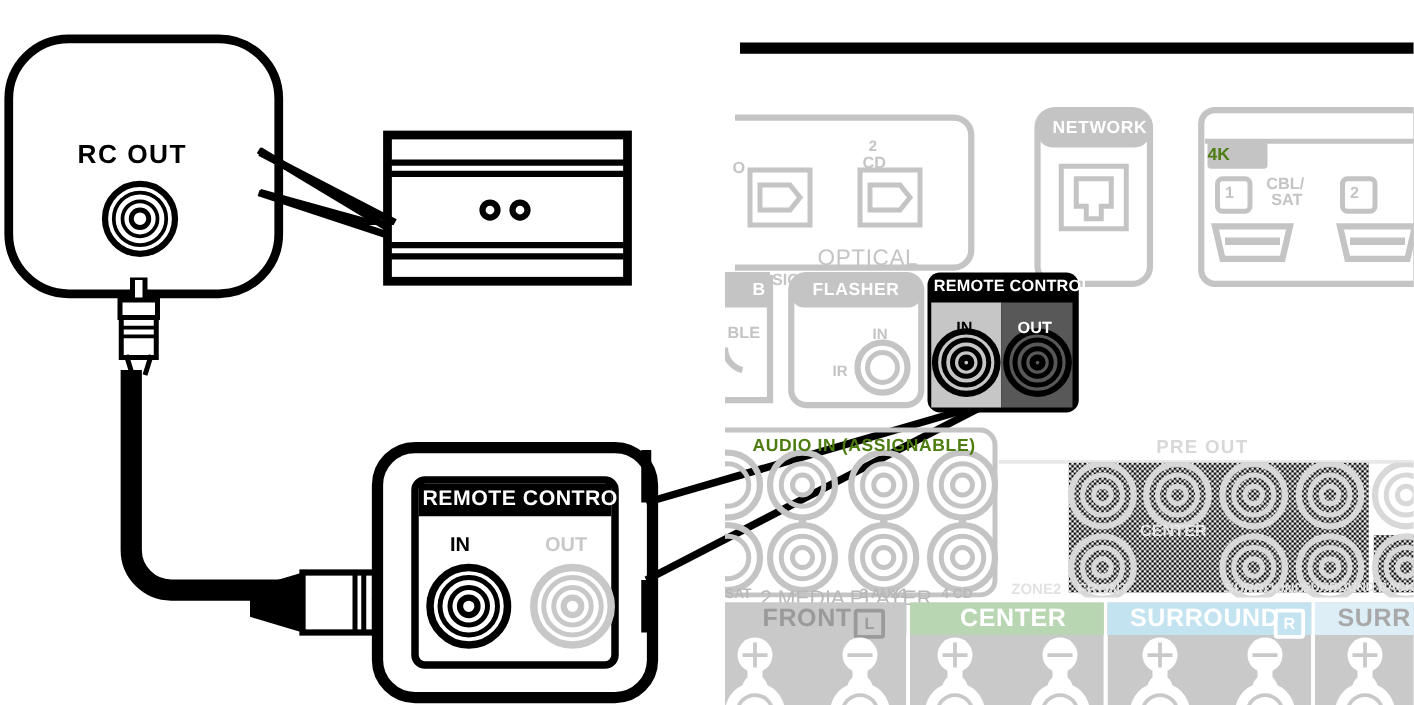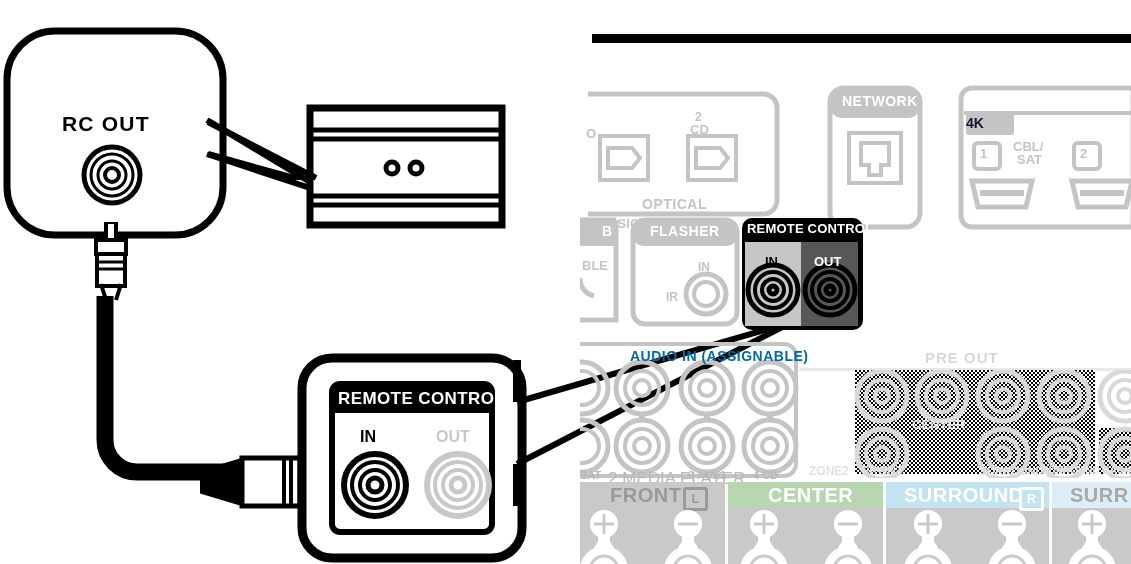--- a/index.html
+++ b/index.html
@@ -123,21 +123,21 @@
         <path d="M20,60 h24 l8,10 l-8,10 h-24 z" fill="#fff" stroke="#c4c4c4" stroke-width="4"></path>
       </g>
       <g>
         <rect x="100" y="48" width="48" height="44" fill="#fff" stroke="#c4c4c4" stroke-width="4"></rect>
         <path d="M108,60 h24 l8,10 l-8,10 h-24 z" fill="#fff" stroke="#c4c4c4" stroke-width="4"></path>
       </g>
     </svg>
     <div class="txt" style="left:6px;top:106px;font-size:13px;font-weight:bold;color:#c4c4c4;">O</div>
     <div class="txt" style="left:115px;top:90px;font-size:12px;font-weight:bold;color:#c4c4c4;">2</div>
     <div class="txt" style="left:110px;top:102px;font-size:13px;font-weight:bold;color:#c4c4c4;">CD</div>
-    <div class="txt" style="left:62px;top:176px;font-size:14px;font-weight:bold;color:#c4c4c4;letter-spacing:0.5px;">OPTICAL</div>
+    <div class="txt" style="left:74px;top:176px;font-size:18px;font-weight:normal;color:#c4c4c4;letter-spacing:0.5px;">OPTICAL</div>
     <div class="txt" style="left:8px;top:196px;font-size:13px;font-weight:bold;color:#c4c4c4;">I (ASSIGNABLE)</div>
 
     <svg class="abs" style="left:247px;top:65px;" width="96" height="145">
       <rect x="3" y="3" width="90" height="139" rx="14" fill="#fff" stroke="#c4c4c4" stroke-width="5"></rect>
       <rect x="3" y="3" width="90" height="30" rx="12" fill="#c4c4c4"></rect>
       <g>
         <rect x="22" y="48" width="52" height="50" fill="#fff" stroke="#c4c4c4" stroke-width="4"></rect>
         <path d="M34,58 h28 v22 h-8 v10 h-12 v-10 h-8 z" fill="#fff" stroke="#c4c4c4" stroke-width="4"></path>
       </g>
     </svg>
@@ -151,21 +151,21 @@
       <rect x="116" y="58" width="26" height="26" rx="4" fill="#fff" stroke="#c4c4c4" stroke-width="4"></rect>
       <g>
         <path d="M14,96 h60 l-6,26 h-48 z" fill="#fff" stroke="#c4c4c4" stroke-width="5"></path>
         <rect x="22" y="105" width="44" height="6" fill="#c4c4c4"></rect>
       </g>
       <g>
         <path d="M114,96 h60 l-6,26 h-48 z" fill="#fff" stroke="#c4c4c4" stroke-width="5"></path>
         <rect x="122" y="105" width="44" height="6" fill="#c4c4c4"></rect>
       </g>
     </svg>
-    <div class="txt" style="left:386px;top:95px;font-size:14px;font-weight:bold;color:#0f172a;">4K</div>
+    <div class="txt" style="left:386px;top:95px;font-size:14px;font-weight:bold;color:#4d7c0f;">4K</div>
     <div class="txt" style="left:400px;top:126px;font-size:13px;font-weight:bold;color:#c4c4c4;">1</div>
     <div class="txt" style="left:433px;top:119px;font-size:13px;font-weight:bold;color:#c4c4c4;">CBL/</div>
     <div class="txt" style="left:437px;top:132px;font-size:13px;font-weight:bold;color:#c4c4c4;">SAT</div>
     <div class="txt" style="left:500px;top:126px;font-size:13px;font-weight:bold;color:#c4c4c4;">2</div>
 
     <svg class="abs" style="left:0px;top:196px;" width="42" height="110">
       <path d="M36,4 H0 M36,4 a10,10 0 0 1 0,0 V104 H0" fill="none" stroke="#c4c4c4" stroke-width="5"></path>
       <rect x="0" y="4" width="38" height="26" fill="#c4c4c4"></rect>
       <path d="M0,62 a18,18 0 0 0 14,18" fill="none" stroke="#c4c4c4" stroke-width="5"></path>
     </svg>
@@ -230,21 +230,21 @@
         <circle cx="190" cy="108" r="26" stroke-width="5"></circle>
           <circle cx="190" cy="108" r="17" stroke-width="4"></circle>
           <circle cx="190" cy="108" r="8" stroke-width="4"></circle>
       </g>
       <g stroke="#c4c4c4" stroke-width="6">
         <line x1="62" y1="76" x2="62" y2="82"></line>
         <line x1="127" y1="76" x2="127" y2="82"></line>
         <line x1="190" y1="76" x2="190" y2="82"></line>
       </g>
     </svg>
-    <div class="txt" style="left:22px;top:328px;font-size:14px;font-weight:bold;color:#0369a1;letter-spacing:0.5px;margin-left:28px;">AUDIO IN  (ASSIGNABLE)</div>
+    <div class="txt" style="left:22px;top:328px;font-size:14px;font-weight:bold;color:#4d7c0f;letter-spacing:0.5px;">AUDIO IN  (ASSIGNABLE)</div>
     <div class="txt" style="left:0px;top:449px;font-size:11px;font-weight:bold;color:#b8b8b8;">SAT</div>
     <div class="txt" style="left:28px;top:449px;font-size:17px;font-weight:normal;color:#b8b8b8;">2 MEDIA PLAYER</div>
     <div class="txt" style="left:108px;top:449px;font-size:11px;font-weight:bold;color:#b8b8b8;">3 AUX1</div>
     <div class="txt" style="left:173px;top:449px;font-size:11px;font-weight:bold;color:#b8b8b8;">4 CD</div>
 
     <div class="abs" style="left:219px;top:318px;width:332px;height:140;background:#c0c0c0;"></div>
     <div class="txt" style="left:345px;top:329px;font-size:15px;font-weight:bold;color:#d8d8d8;letter-spacing:1px;">PRE OUT</div>
     <div class="abs" style="left:219px;top:348px;width:332px;height:3px;background:#e8e8e8;"></div>
 
     <svg class="abs" style="left:219px;top:350px;" width="332px" height="108">

